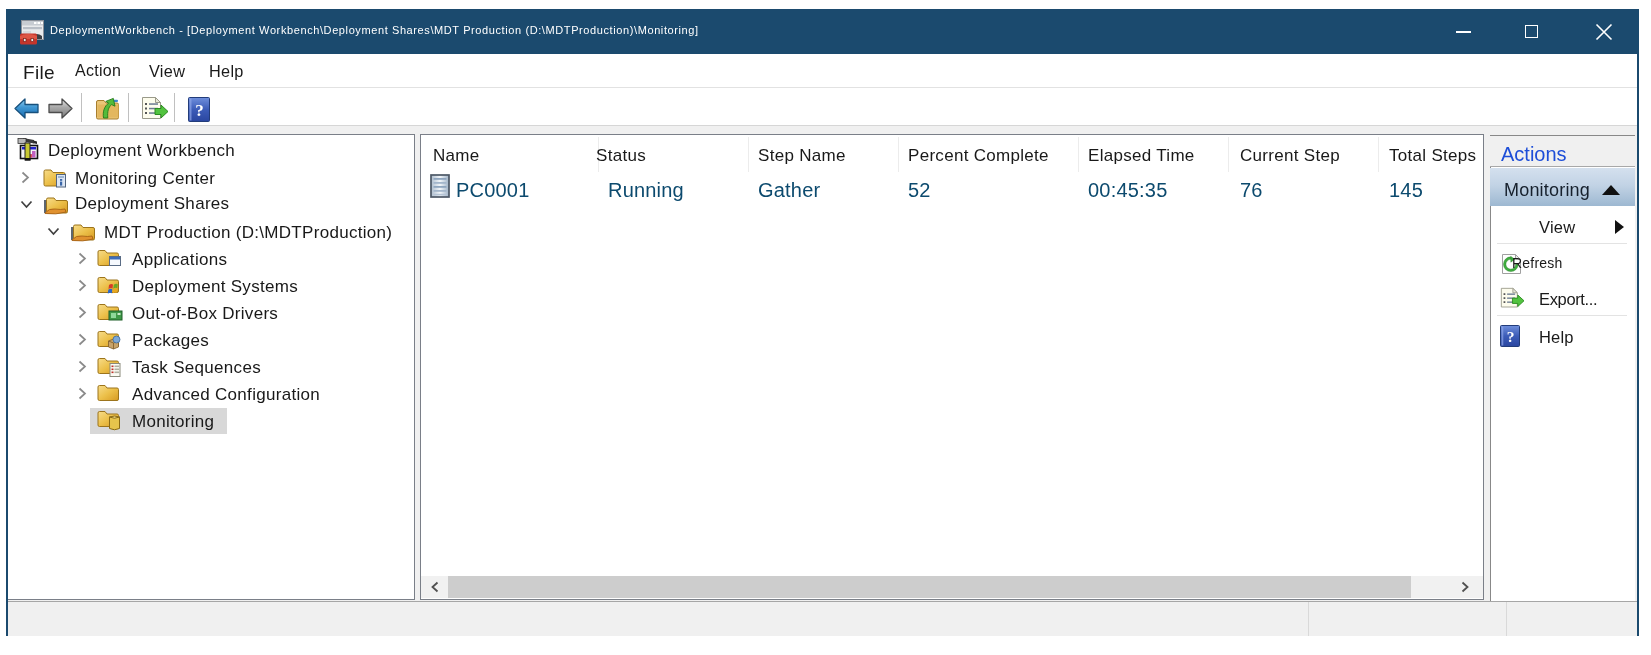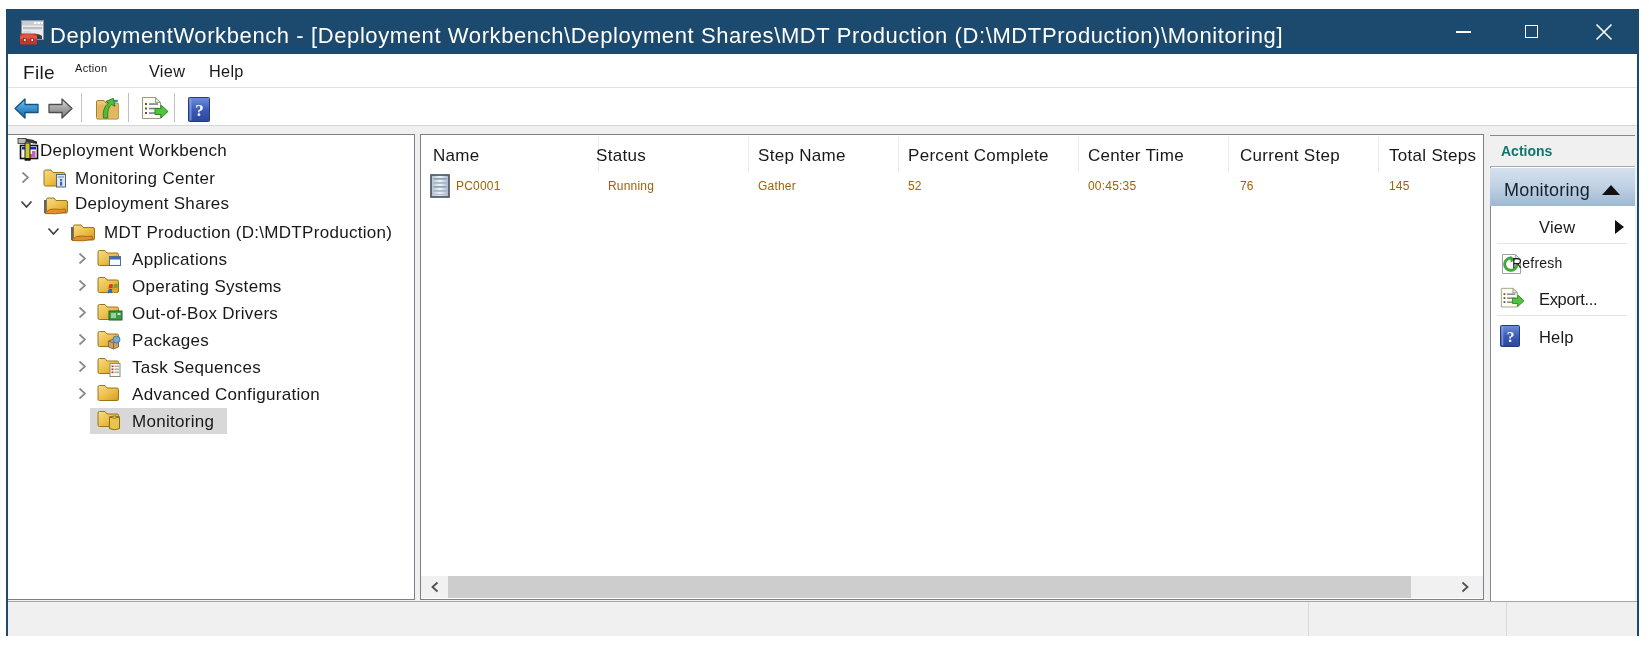--- a/index.html
+++ b/index.html
@@ -52,29 +52,29 @@
     <rect x="18.5" y="2" width="2.5" height="2" fill="#fff"></rect>
     <rect x="22" y="2" width="2" height="2" fill="#fff"></rect>
  <rect x="4" y="7" width="19" height="2.2" fill="#b8bec6"></rect>
  <rect x="4" y="11" width="8" height="7" fill="#d7dade"></rect>
  <path d="M12 16 q6-4 11 0 l0 3 -11 0z" fill="#3a3f45"></path>
  <rect x="1" y="13.5" width="17" height="11" rx="1.5" fill="#c5352b"></rect>
  <path d="M1 16 q8-4 17 0 l0 3 -17 0z" fill="#e05a4a" opacity="0.85"></path>
  <rect x="4.5" y="18.5" width="2.5" height="3" fill="#e9e9e9" stroke="#7a2019" stroke-width="0.7"></rect>
  <rect x="12" y="18.5" width="2.5" height="3" fill="#e9e9e9" stroke="#7a2019" stroke-width="0.7"></rect>
 </svg>
-<div class="t" style="left:50px;top:25px;font-size:22px;letter-spacing:0.6px;color:#fff">DeploymentWorkbench - [Deployment Workbench\Deployment Shares\MDT Production (D:\MDTProduction)\Monitoring]</div>
+<div class="t" style="left:50px;top:25px;font-size:11px;letter-spacing:0.6px;color:#fff">DeploymentWorkbench - [Deployment Workbench\Deployment Shares\MDT Production (D:\MDTProduction)\Monitoring]</div>
 <div class="a" style="left:1456px;top:31px;width:15px;height:1.6px;background:#fff"></div>
 <div class="a" style="left:1525px;top:25px;width:11px;height:11px;border:1.6px solid #fff"></div>
 <svg style="left:1596px;top:24px" width="16" height="16" viewBox="0 0 16 16">
  <path d="M0.5 0.5 L15.5 15.5 M15.5 0.5 L0.5 15.5" stroke="#fff" stroke-width="1.6"></path>
 </svg>
 
 <div class="t" style="left:23px;top:63px;font-size:19px;letter-spacing:0.3px">File</div>
-<div class="t" style="left:75px;top:63px;font-size:11px;letter-spacing:0.3px">Action</div>
+<div class="t" style="left:75px;top:63px;font-size:16px;letter-spacing:0.3px">Action</div>
 <div class="t" style="left:149px;top:63px;font-size:16.3px;letter-spacing:0.3px">View</div>
 <div class="t" style="left:209px;top:63px;font-size:16.3px;letter-spacing:0.3px">Help</div>
 
 <div class="a" style="left:8px;top:87px;width:1629px;height:1px;background:#e2e2e2"></div>
 <svg style="left:14px;top:98px" width="25" height="22" viewBox="0 0 25 22">
  <path d="M11 1 L1 10.5 L11 20 L11 14.5 L24 14.5 L24 6.5 L11 6.5 Z" fill="url(#gb)" stroke="#17507c" stroke-width="1.3" stroke-linejoin="round"></path>
 </svg>
 <svg style="left:48px;top:98px" width="25" height="22" viewBox="0 0 25 22">
  <path d="M14 1 L24 10.5 L14 20 L14 14.5 L1 14.5 L1 6.5 L14 6.5 Z" fill="url(#gg)" stroke="#4d4d4d" stroke-width="1.3" stroke-linejoin="round"></path>
 </svg>
@@ -103,38 +103,38 @@
  <rect x="1.5" y="1.5" width="2" height="22" fill="#8fa7e8" opacity="0.7"></rect>
  <text x="11.5" y="19" font-size="17" font-weight="bold" fill="#fff" text-anchor="middle" font-family="Liberation Serif,serif">?</text>
 </svg>
 
 <div class="a" style="left:8px;top:125px;width:1629px;height:1px;background:#d6d6d6"></div>
 <div class="a" style="left:8px;top:126px;width:1629px;height:475px;background:#f0f0f0"></div>
 
 <div class="a" style="left:8px;top:134px;width:407px;height:466px;background:#fff;border:1px solid #7a7f88;border-left:none;box-sizing:border-box"></div>
 <style>
 .tt{position:absolute;white-space:nowrap;font-size:17px;letter-spacing:0.3px;line-height:1;color:#191919}
-.tv{position:absolute;white-space:nowrap;font-size:12px;letter-spacing:0.2px;line-height:1;color:#a16207}
+.tv{position:absolute;white-space:nowrap;font-size:20px;letter-spacing:0.2px;line-height:1;color:#0c4a6e}
 .chc{stroke:#8a8a8a;stroke-width:1.7;fill:none}
 .cho{stroke:#404040;stroke-width:1.7;fill:none}
 .fold{fill:url(#gf);stroke:#9c741c;stroke-width:1}
 </style>
 <svg style="left:16px;top:137px" width="23" height="25" viewBox="0 0 23 25">
  <rect x="4.5" y="8.5" width="17" height="13" fill="#f4f4f4" stroke="#111" stroke-width="1.6"></rect>
  <rect x="6" y="10" width="14" height="2.5" fill="#2222cc"></rect>
  <rect x="12" y="14" width="7.5" height="6.5" fill="#c060c0"></rect>
  <rect x="12" y="14" width="4" height="3.2" fill="#f8f8f8"></rect>
  <rect x="12" y="17.2" width="4" height="3.3" fill="#e05555"></rect>
  <path d="M7 1 L18 3 L18 6.5 L7 4.5 Z" fill="#3a3a3a"></path>
  <rect x="2" y="1.5" width="8" height="5" fill="#b9b9b9" stroke="#333" stroke-width="0.8"></rect>
  <path d="M17.5 3.5 l3.5 1 v2.5 l-3.5 -0.8 z" fill="#2a2a2a"></path>
  <rect x="9" y="6" width="5" height="17" fill="#c8c832" stroke="#222" stroke-width="1"></rect>
  <rect x="9" y="21" width="5.5" height="2.5" fill="#111"></rect>
 </svg>
-<div class="tt" style="left:40px;top:142px">Deployment Workbench</div>
+<div class="tt" style="left:48px;top:142px">Deployment Workbench</div>
 <svg style="left:21px;top:171px" width="9" height="13" viewBox="0 0 9 13">
     <path class="chc" d="M1.5 1.5 L7 6.5 L1.5 11.5"></path>
   </svg>
 <svg style="left:43px;top:167px" width="24" height="22" viewBox="0 0 24 22">
  <path class="fold" d="M1 4.5 q0-1.5 1.5-1.5 h5.5 l2 2.5 h10.5 q1.5 0 1.5 1.5 v10.5 q0 1.5 -1.5 1.5 h-18 q-1.5 0 -1.5 -1.5 z"></path>
  <rect x="13.5" y="7.5" width="9" height="12.5" fill="#dce6f4" stroke="#51647e" stroke-width="1"></rect>
  <rect x="15" y="9" width="6" height="2" fill="#9db4d0"></rect>
  <rect x="17" y="12" width="2.2" height="1.8" fill="#3a66a8"></rect>
  <rect x="17" y="14.6" width="2.2" height="4" fill="#3a66a8"></rect>
 </svg>
@@ -169,21 +169,21 @@
 <svg style="left:78px;top:279px" width="9" height="13" viewBox="0 0 9 13">
     <path class="chc" d="M1.5 1.5 L7 6.5 L1.5 11.5"></path>
   </svg>
 <svg style="left:97px;top:275px" width="25" height="21" viewBox="0 0 25 21">
  <path class="fold" d="M1 4 q0-1.5 1.5-1.5 h5.5 l2 2.5 h10 q1.5 0 1.5 1.5 v9.5 q0 1.5-1.5 1.5 h-17.5 q-1.5 0-1.5-1.5 z"></path>
  <path d="M12 10 q2-1.5 4-0.5 l-0.5 4 q-2-1-4 0.5 z" fill="#d83b28"></path>
  <path d="M16.8 9.7 q2-1.5 4-0.5 l-0.5 4 q-2-1-4 0.5 z" fill="#6aa826"></path>
  <path d="M11.3 14.7 q2-1.5 4-0.5 l-0.5 4 q-2-1-4 0.5 z" fill="#2a66c8"></path>
  <path d="M16.1 14.4 q2-1.5 4-0.5 l-0.5 4 q-2-1-4 0.5 z" fill="#e8a81f"></path>
 </svg>
-<div class="tt" style="left:132px;top:278px">Operating Systems</div>
+<div class="tt" style="left:132px;top:278px">Deployment Systems</div>
 <svg style="left:78px;top:306px" width="9" height="13" viewBox="0 0 9 13">
     <path class="chc" d="M1.5 1.5 L7 6.5 L1.5 11.5"></path>
   </svg>
 <svg style="left:97px;top:302px" width="26" height="21" viewBox="0 0 26 21">
  <path class="fold" d="M1 4 q0-1.5 1.5-1.5 h5.5 l2 2.5 h10 q1.5 0 1.5 1.5 v9.5 q0 1.5-1.5 1.5 h-17.5 q-1.5 0-1.5-1.5 z"></path>
  <rect x="12" y="9" width="13" height="9" fill="#3f9948" stroke="#1f5f28" stroke-width="1"></rect>
  <rect x="14" y="11" width="5" height="5" fill="#8fd89a"></rect>
  <rect x="20.5" y="11" width="3" height="2" fill="#c8e8c8"></rect>
 </svg>
 <div class="tt" style="left:132px;top:305px">Out-of-Box Drivers</div>
@@ -230,21 +230,21 @@
 <div class="a" style="left:598px;top:137px;width:1px;height:35px;background:#ececec"></div>
 <div class="a" style="left:748px;top:137px;width:1px;height:35px;background:#ececec"></div>
 <div class="a" style="left:898px;top:137px;width:1px;height:35px;background:#ececec"></div>
 <div class="a" style="left:1078px;top:137px;width:1px;height:35px;background:#ececec"></div>
 <div class="a" style="left:1228px;top:137px;width:1px;height:35px;background:#ececec"></div>
 <div class="a" style="left:1378px;top:137px;width:1px;height:35px;background:#ececec"></div>
 <div class="tt" style="left:433px;top:147px">Name</div>
 <div class="tt" style="left:596px;top:147px">Status</div>
 <div class="tt" style="left:758px;top:147px">Step Name</div>
 <div class="tt" style="left:908px;top:147px">Percent Complete</div>
-<div class="tt" style="left:1088px;top:147px">Center Time</div>
+<div class="tt" style="left:1088px;top:147px">Elapsed Time</div>
 <div class="tt" style="left:1240px;top:147px">Current Step</div>
 <div class="tt" style="left:1389px;top:147px">Total Steps</div>
 <svg style="left:430px;top:174px" width="20" height="24" viewBox="0 0 20 24">
  <rect x="1" y="1" width="18" height="22" fill="url(#gdoc)" stroke="#4d5866" stroke-width="1.7"></rect>
  <rect x="3.5" y="4" width="13" height="1.8" fill="#8fa6bf"></rect>
  <rect x="3.5" y="8" width="13" height="1.8" fill="#a3b6cb"></rect>
  <rect x="3.5" y="12" width="13" height="1.8" fill="#8fa6bf"></rect>
  <rect x="3.5" y="16" width="13" height="1.8" fill="#a3b6cb"></rect>
  <rect x="3.5" y="19.8" width="13" height="1.6" fill="#b5c4d5"></rect>
 </svg>
@@ -259,21 +259,21 @@
 <div class="a" style="left:448px;top:576px;width:963px;height:22px;background:#cdcdcd"></div>
 <svg style="left:431px;top:581px" width="8" height="12" viewBox="0 0 8 12">
     <path d="M6.5 1.5 L1.5 6 L6.5 10.5" stroke="#505050" stroke-width="1.8" fill="none"></path>
   </svg>
 <svg style="left:1461px;top:581px" width="8" height="12" viewBox="0 0 8 12">
     <path d="M1.5 1.5 L6.5 6 L1.5 10.5" stroke="#505050" stroke-width="1.8" fill="none"></path>
   </svg>
 
 <div class="a" style="left:1490px;top:135px;width:145px;height:466px;background:#fff;border-left:1px solid #888;border-top:1px solid #888;box-sizing:border-box"></div>
 <div class="a" style="left:1490px;top:136px;width:145px;height:31px;background:#f0f0f0;border-bottom:1px solid #a8a8a8;box-sizing:border-box"></div>
-<div class="t" style="left:1501px;top:144px;font-size:14px;font-weight:bold;color:#0f766e">Actions</div>
+<div class="t" style="left:1501px;top:144px;font-size:20px;font-weight:normal;color:#1d4ed8">Actions</div>
 <div class="a" style="left:1490px;top:168px;width:145px;height:38px;background:linear-gradient(180deg,#d4e0ee 0%,#c2d3e5 45%,#9db8d1 100%)"></div>
 <div class="t" style="left:1504px;top:181px;font-size:18px;letter-spacing:0.2px;color:#16202c">Monitoring</div>
 <div class="a" style="left:1602px;top:185px;width:0;height:0;border-left:9px solid transparent;border-right:9px solid transparent;border-bottom:10px solid #111"></div>
 <div class="t" style="left:1539px;top:219px;font-size:16.5px;letter-spacing:0.2px">View</div>
 <div class="a" style="left:1615px;top:220px;width:0;height:0;border-top:7px solid transparent;border-bottom:7px solid transparent;border-left:9px solid #111"></div>
 <div class="a" style="left:1497px;top:243px;width:130px;height:1px;background:#e3e3e3"></div>
 <svg style="left:1501px;top:253px" width="21" height="22" viewBox="0 0 21 22">
  <path d="M1.5 1.5 h13 l5 5 v14 h-18 z" fill="#fff" stroke="#a0a0a0"></path>
  <path d="M14.5 1.5 l5 5 h-5 z" fill="#e8e8e8" stroke="#a0a0a0"></path>
  <path d="M10.5 5 a6 6 0 1 0 6 6 l3 0 a9 9 0 1 1 -9 -9 z" fill="#3fae3f" stroke="#1f7a1f" stroke-width="0.5" transform="translate(1.2,2.2) scale(0.82)"></path>

